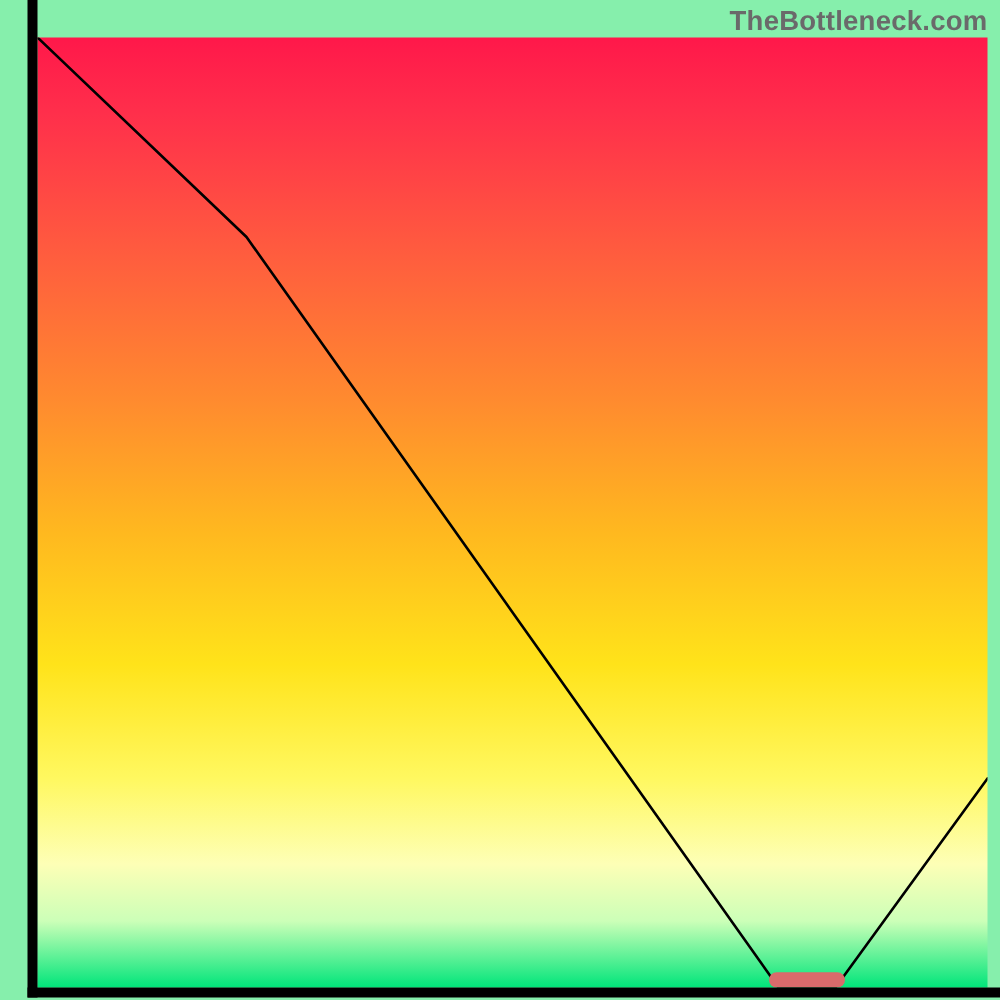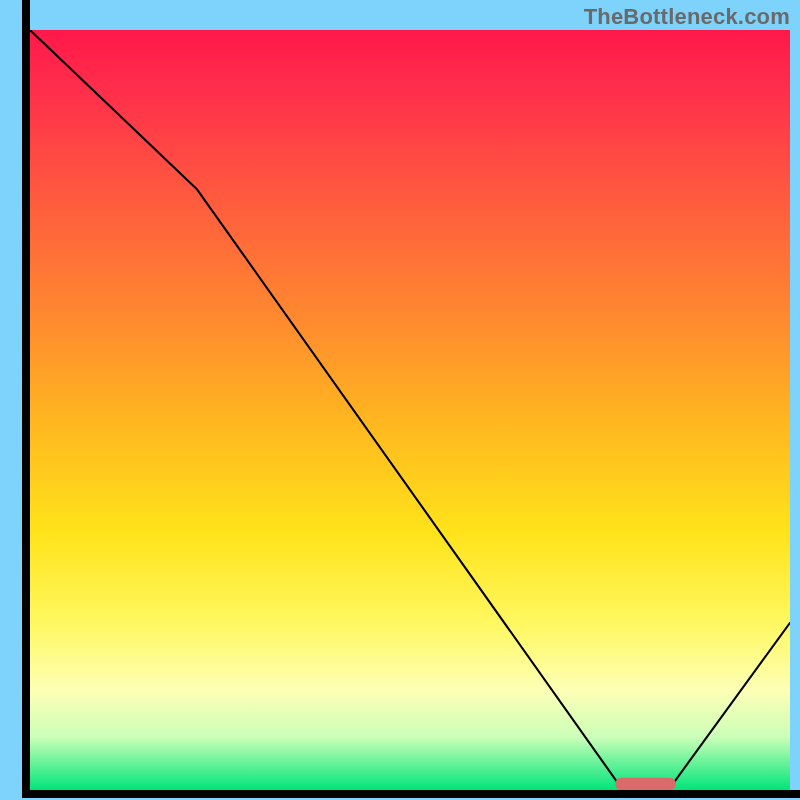--- a/index.html
+++ b/index.html
@@ -1,21 +1,21 @@
 <!DOCTYPE html>
 <html><head>
 <meta charset="utf-8">
 <style>
   * { margin: 0; padding: 0; box-sizing: border-box; }
   html, body { width: 800px; height: 800px; overflow: hidden; background: #fff; }
   .frame {
     position: relative;
     width: 800px;
     height: 800px;
-    background: #7dd3fc;
+    background: #86efac;
   }
   .watermark {
     position: absolute;
     top: 4px;
     right: 10px;
     font-family: Arial, Helvetica, sans-serif;
     font-size: 22px;
     font-weight: 600;
     color: #6a6a6a;
     letter-spacing: 0.2px;

